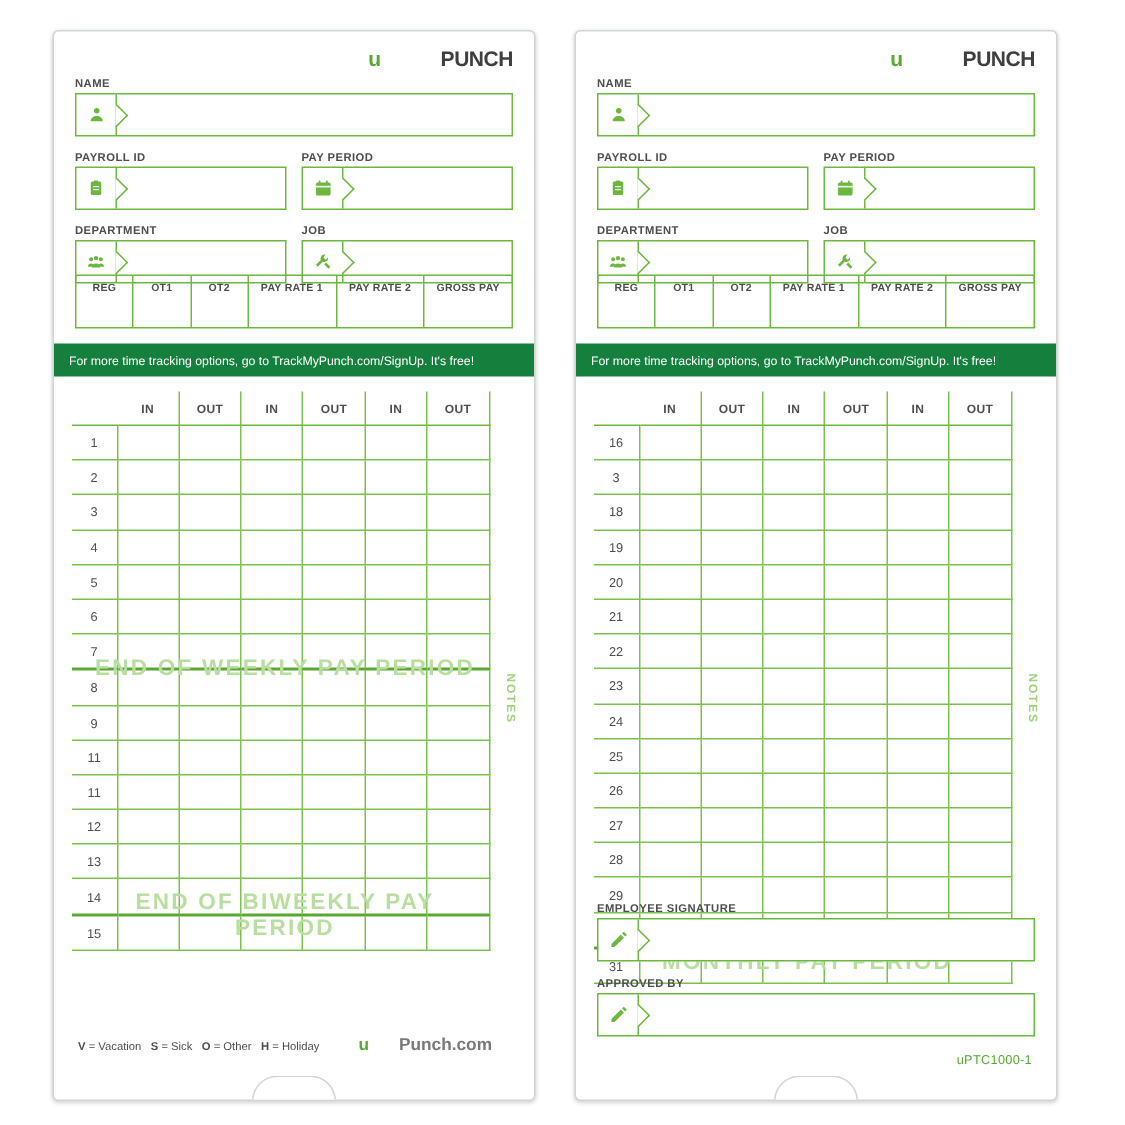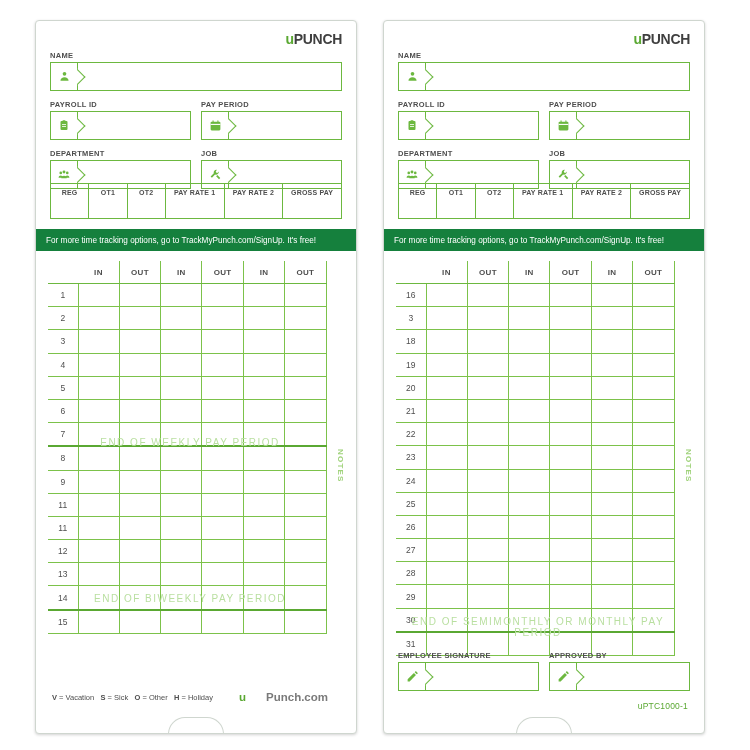--- a/index.html
+++ b/index.html
@@ -50,21 +50,21 @@
   .brand {
     position: absolute;
     right: 14px;
     top: 10px;
     font-size: 14px;
     font-weight: bold;
     letter-spacing: -0.3px;
     color: #5aa832;
   }
   .brand .u { color: #5aa832; }
-  .brand .p { color: #3f3f3f; }
+  .brand .p { color: #3f3f3f; margin-left: 40px; }
 
   
   .hdr {
     position: absolute;
     left: 14px;
     right: 14px;
     top: 30px;
   }
   .fieldrow { display: flex; gap: 10px; margin-bottom: 9px; }
   .field { position: relative; flex: 1; }
@@ -197,25 +197,25 @@
     color: #9fd27a;
     font-weight: bold;
   }
   tr.endline td { border-bottom: 2.2px solid #5aa832; }
 
   .endlabel {
     position: absolute;
     left: 14px;
     right: 26px;
     text-align: center;
-    font-size: 10px;
+    font-size: 15px;
     letter-spacing: 1.5px;
     color: #b9dfa0;
     pointer-events: none;
-    font-weight: normal;
+    font-weight: bold;
   }
 
   
   .legend {
     position: absolute;
     left: 0; right: 12px;
     bottom: 30px;
     padding: 0 16px;
     display: flex;
     align-items: center;
@@ -231,20 +231,21 @@
   .legend .site .u { color: #5aa832; }
   .legend .site .rest { color: #7a7a7a; margin-left: 20px; }
 
   
   .sigrow {
     position: absolute;
     left: 14px; right: 14px;
     bottom: 42px;
     display: flex;
     gap: 10px;
+    flex-direction: column;
   }
   .partno {
     position: absolute;
     right: 16px;
     bottom: 22px;
     font-size: 8.5px;
     color: #5aa832;
     letter-spacing: 0.2px;
     margin-left: 32px;
   }

